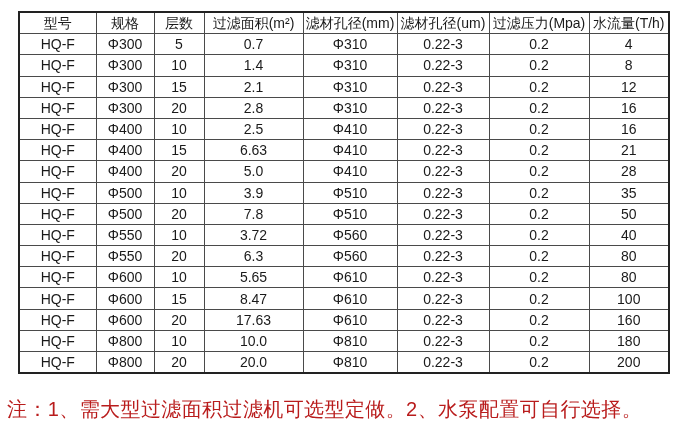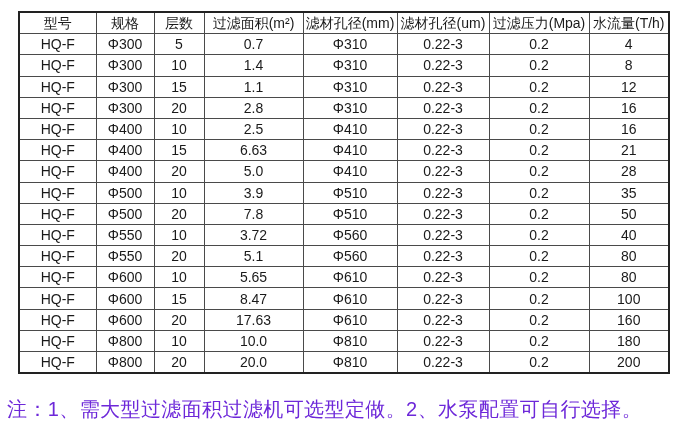--- a/index.html
+++ b/index.html
@@ -55,21 +55,21 @@
   col.c6 { width: 100px; }
   col.c7 { width: 80px; }
   .footnote {
     position: absolute;
     left: 7px;
     top: 396px;
     width: 676px;
     font-size: 20px;
     font-weight: 500;
     letter-spacing: 0.4px;
-    color: #6d28d9;
+    color: #b91c1c;
     white-space: nowrap;
   }
 </style>
 </head>
 <body>
 
 <div class="sheet">
 
   <table class="spec">
     <colgroup>
@@ -112,21 +112,21 @@
           <td>1.4</td>
           <td>Φ310</td>
           <td>0.22-3</td>
           <td>0.2</td>
           <td>8</td>
         </tr>
         <tr>
           <td>HQ-F</td>
           <td>Φ300</td>
           <td>15</td>
-          <td>1.1</td>
+          <td>2.1</td>
           <td>Φ310</td>
           <td>0.22-3</td>
           <td>0.2</td>
           <td>12</td>
         </tr>
         <tr>
           <td>HQ-F</td>
           <td>Φ300</td>
           <td>20</td>
           <td>2.8</td>
@@ -192,21 +192,21 @@
           <td>3.72</td>
           <td>Φ560</td>
           <td>0.22-3</td>
           <td>0.2</td>
           <td>40</td>
         </tr>
         <tr>
           <td>HQ-F</td>
           <td>Φ550</td>
           <td>20</td>
-          <td>5.1</td>
+          <td>6.3</td>
           <td>Φ560</td>
           <td>0.22-3</td>
           <td>0.2</td>
           <td>80</td>
         </tr>
         <tr>
           <td>HQ-F</td>
           <td>Φ600</td>
           <td>10</td>
           <td>5.65</td>

